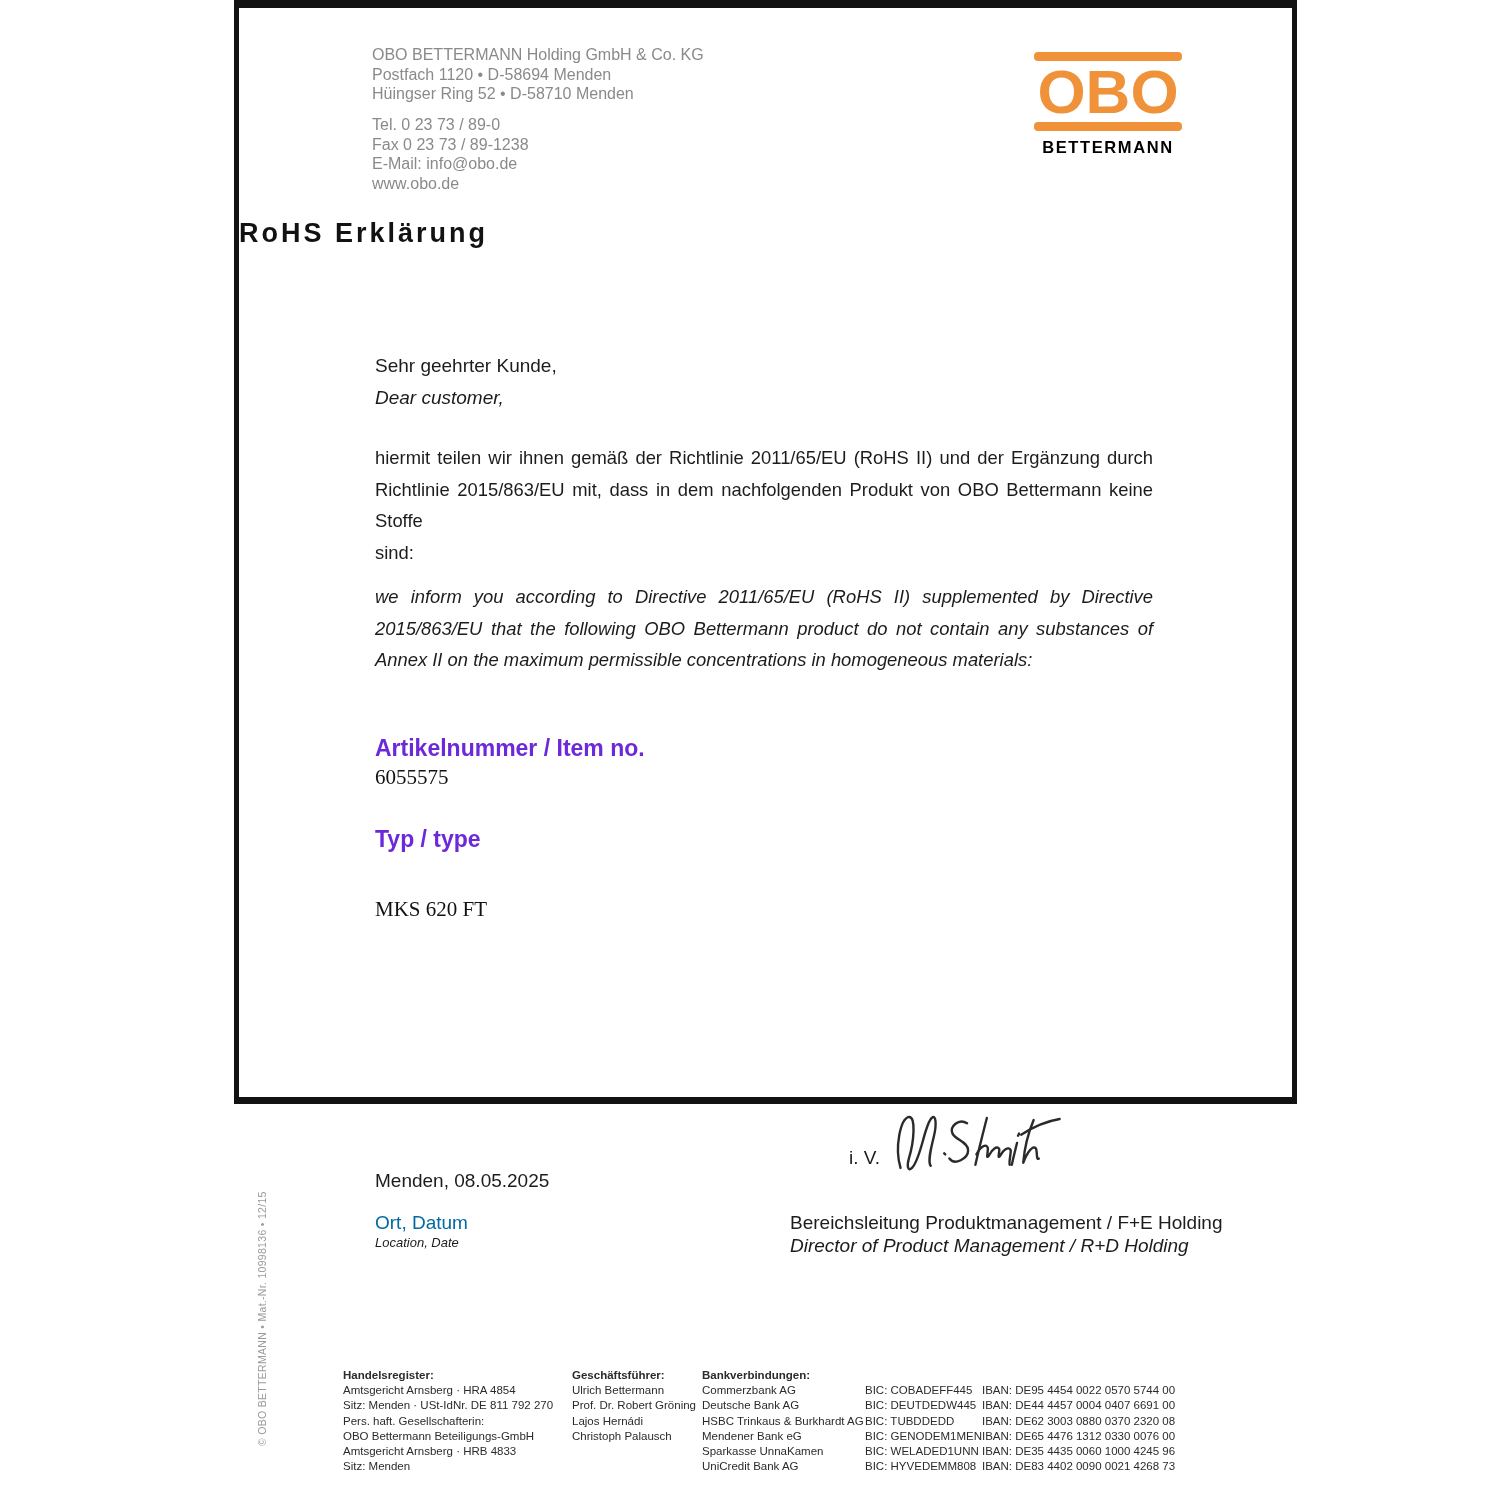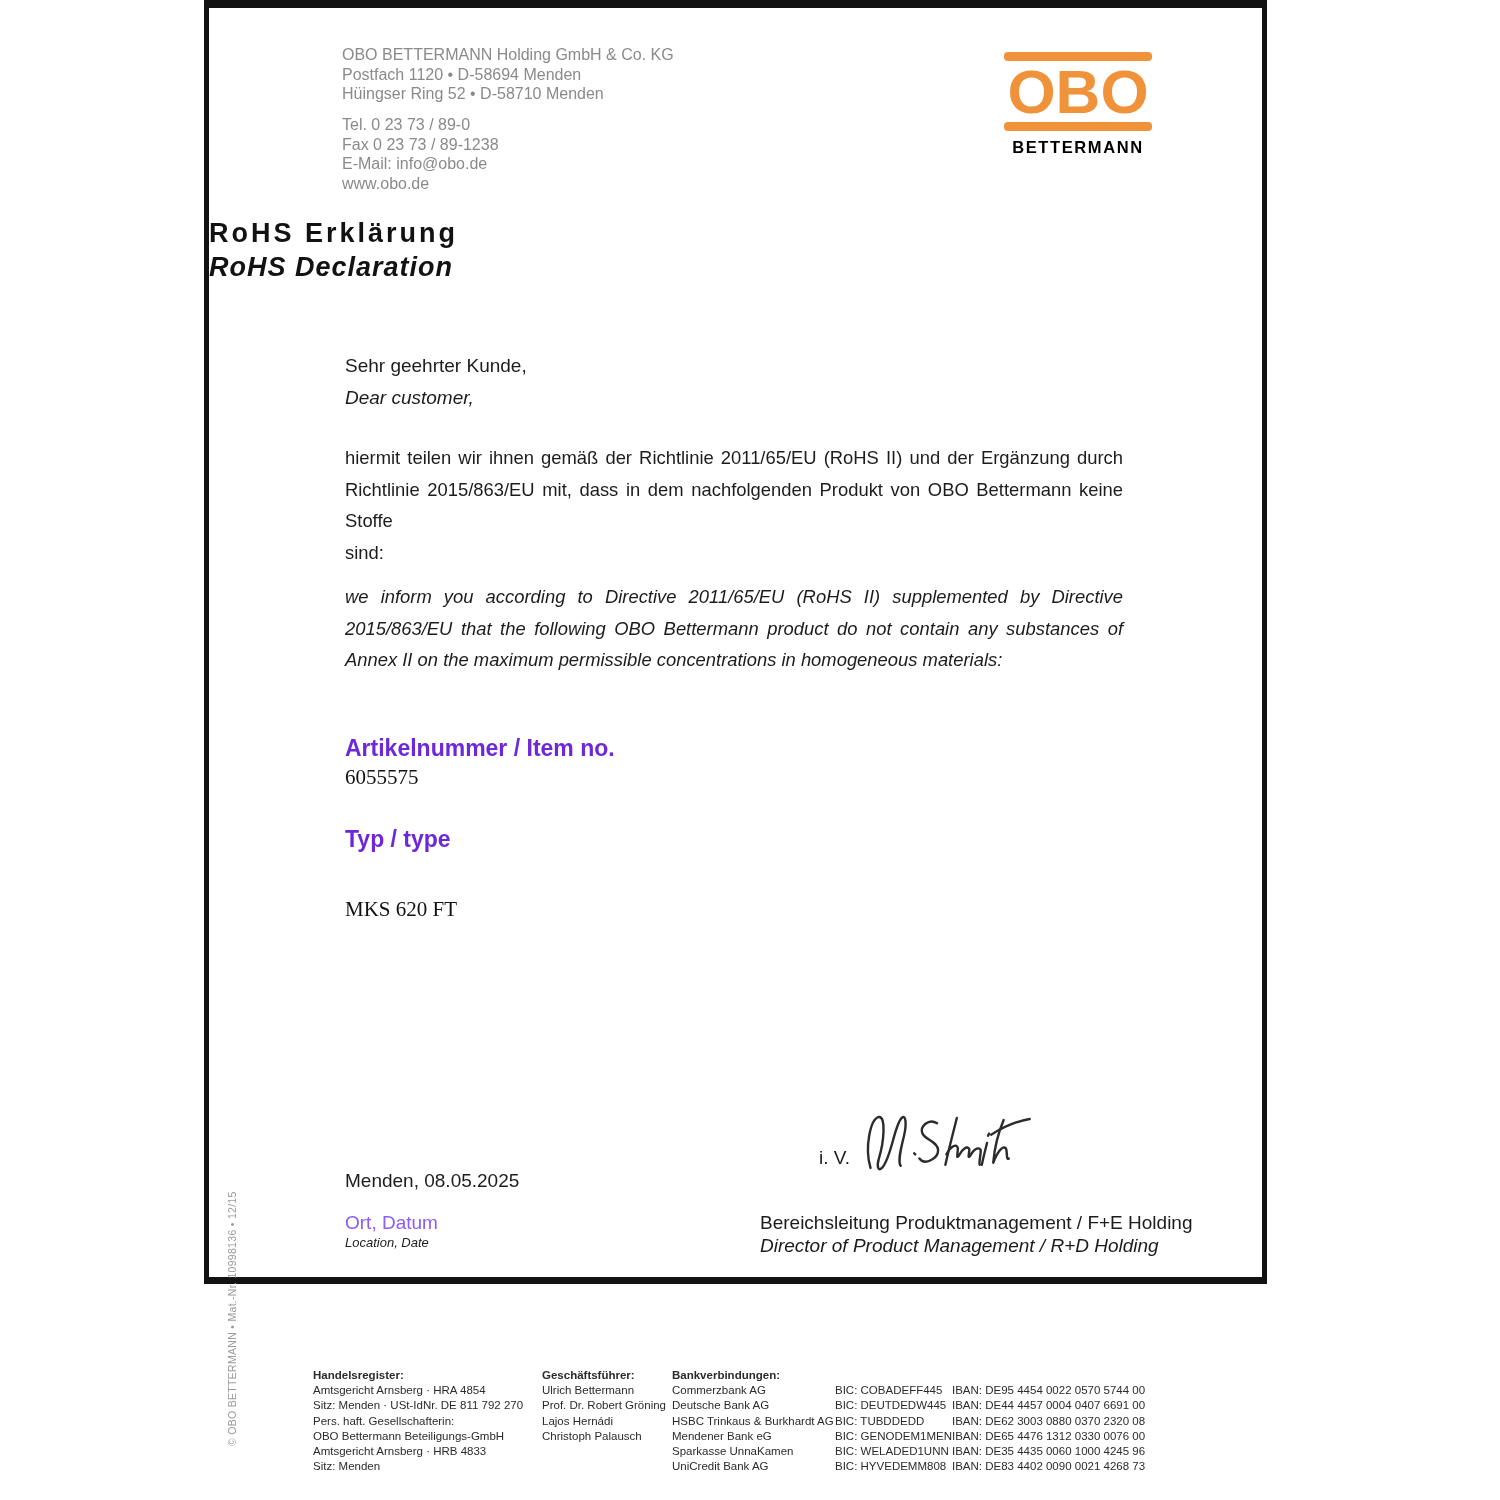--- a/index.html
+++ b/index.html
@@ -1,18 +1,18 @@
 <!DOCTYPE html>
 <html><head>
 <meta charset="utf-8">
 <style>
   html,body{margin:0;padding:0;background:#ffffff;}
   body{width:1500px;height:1500px;position:relative;font-family:"Liberation Sans",sans-serif;-webkit-font-smoothing:antialiased;}
   .page{
-    position:absolute;left:204px;top:0;width:1063px;height:1284px;
+    position:absolute;left:234px;top:0;width:1063px;height:1104px;
     box-sizing:border-box;background:#ffffff;
     border-top:8px solid #121212;border-bottom:7px solid #121212;
     border-left:5px solid #121212;border-right:5px solid #121212;
   }
   .abs{position:absolute;}
   
   .sender{left:133px;top:37px;font-size:16px;line-height:19.5px;color:#8a8a8a;}
   .contact{left:133px;top:107px;font-size:16px;line-height:19.5px;color:#8a8a8a;}
   
   .logo{left:795px;top:44px;width:148px;text-align:center;}
@@ -33,21 +33,21 @@
   .lline{text-align:left;}
   
   .sec-label{left:136px;font-size:23px;font-weight:bold;color:#6d28d9;}
   .sec-value{left:136px;font-family:"Liberation Serif",serif;font-size:21px;color:#121212;}
   .item-label{top:727px;} .item-value{top:757px;}
   .type-label{top:818px;} .type-value{top:849px;margin-top:40px;}
   
   .sig-prefix{left:610px;top:1139px;font-size:19px;color:#1c1c1c;}
   .sig-svg{left:648px;top:1098px;}
   .date-line{left:136px;top:1162px;font-size:19px;color:#1c1c1c;}
-  .loc-de{left:136px;top:1204px;font-size:19px;color:#8b5cf6;}
+  .loc-de{left:136px;top:1204px;font-size:19px;color:#0369a1;}
   .loc-en{left:136px;top:1227px;font-size:13px;font-style:italic;color:#1c1c1c;}
   .role-de{left:551px;top:1204px;font-size:19px;color:#1c1c1c;}
   .role-en{left:551px;top:1227px;font-size:19px;font-style:italic;color:#1c1c1c;}
   
   .side-note{left:17px;top:1438px;transform:rotate(-90deg);transform-origin:0 0;
     font-size:10.5px;color:#9a9a9a;white-space:nowrap;letter-spacing:.3px;}
   
   .footer-col{font-size:11.5px;line-height:15.2px;color:#2b2b2b;top:1360px;}
   .footer-col .hdr{font-weight:bold;}
   .col-hr{left:104px;width:226px;}
@@ -78,21 +78,20 @@
 
   <div class="abs logo">
     <div class="logo-bar"></div>
     <div class="logo-word">OBO</div>
     <div class="logo-bar"></div>
     <div class="logo-sub">BETTERMANN</div>
   </div>
 
   <div class="abs title-block">
     <div class="title-de">RoHS Erklärung</div>
-    <div class="title-en">RoHS Declaration</div>
   </div>
 
   <div class="abs greet-de">Sehr geehrter Kunde,</div>
   <div class="abs greet-en">Dear customer,</div>
 
   <div class="abs para para-de">
     <div class="jline">hiermit teilen wir ihnen gemäß der Richtlinie 2011/65/EU (RoHS II) und der Ergänzung durch</div>
     <div class="jline">Richtlinie 2015/863/EU mit, dass in dem nachfolgenden Produkt von OBO Bettermann keine Stoffe</div>
     <div class="lline">sind:</div>
   </div>

